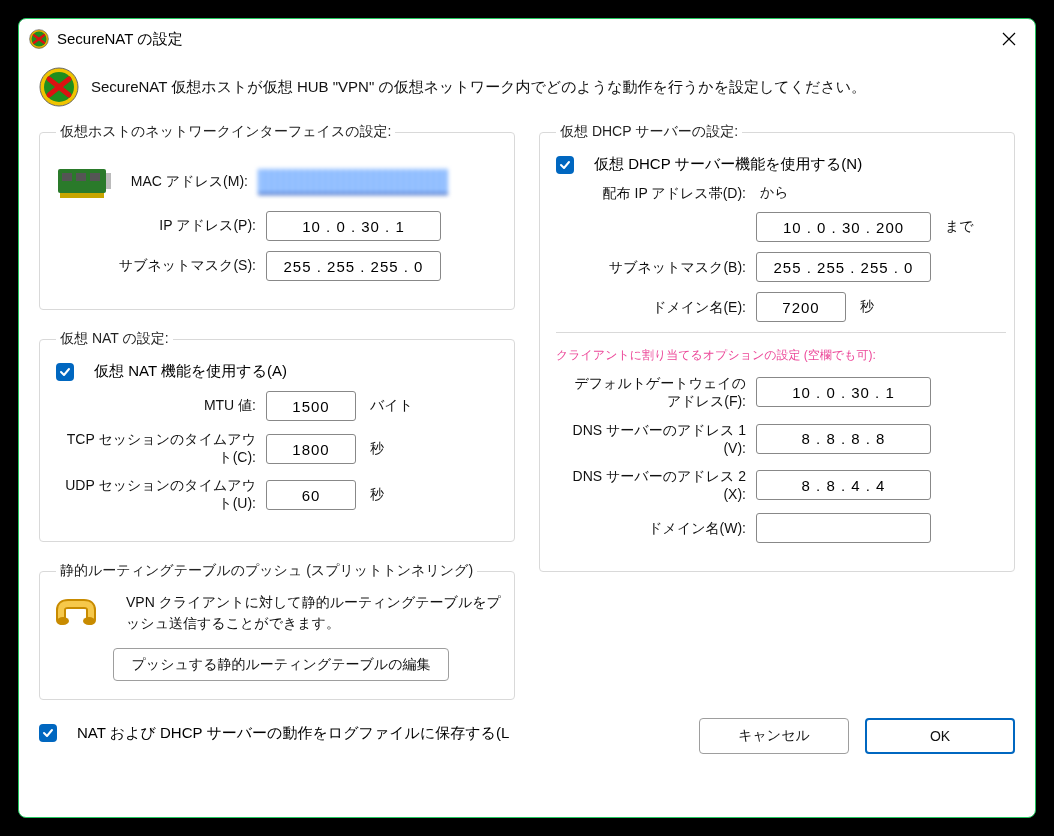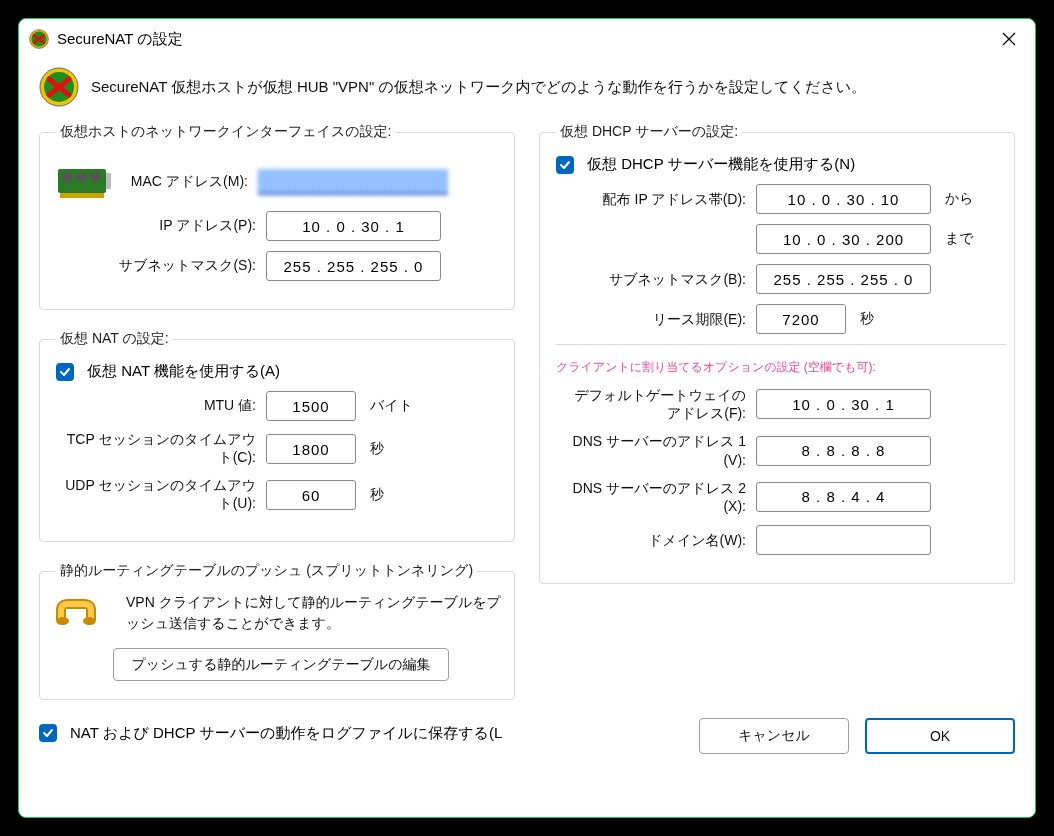--- a/index.html
+++ b/index.html
@@ -134,21 +134,21 @@
     display: inline-block;
     width: 190px;
     height: 26px;
     background: repeating-linear-gradient(90deg, #7fb3ff 0 3px, #a8ccff 3px 6px);
     border-bottom: 2px solid #2f5bbd;
     filter: blur(2px);
   }
   .chkline {
     display: flex;
     align-items: center;
-    gap: 13px;
+    gap: 20px;
     font-size: 15px;
     margin: 2px 0 8px 0;
   }
   .chk {
     width: 18px;
     height: 18px;
     border-radius: 4px;
     background: #0067c0;
     display: flex;
     align-items: center;
@@ -328,34 +328,33 @@
           <div class="chkline">
             <span class="chk">
               <svg viewBox="0 0 12 12">
                   <path d="M2 6 L5 9 L10 3" stroke="#fff" stroke-width="2" fill="none" stroke-linecap="round" stroke-linejoin="round"></path>
                 </svg>
             </span>
             <span>仮想 DHCP サーバー機能を使用する(N)</span>
           </div>
           <div class="row">
             <span class="label wide">配布 IP アドレス帯(D):</span>
-            <input type="text" class="ip" value="10 . 0 . 30 . 10" style="">
             <span class="after">から</span>
           </div>
           <div class="row">
             <span class="label wide"></span>
             <input type="text" class="ip" value="10 . 0 . 30 . 200" style="">
             <span class="after">まで</span>
           </div>
           <div class="row">
             <span class="label wide">サブネットマスク(B):</span>
             <input type="text" class="ip" value="255 . 255 . 255 . 0" style="">
           </div>
           <div class="row">
-            <span class="label wide">リース期限(E):</span>
+            <span class="label wide">ドメイン名(E):</span>
             <input type="text" class="num" value="7200" style="">
             <span class="after">秒</span>
           </div>
 
           <hr class="sep">
 
           <div class="subhead">クライアントに割り当てるオプションの設定 (空欄でも可):</div>
 
           <div class="row">
             <span class="label wide" style="white-space:pre-line">デフォルトゲートウェイの

